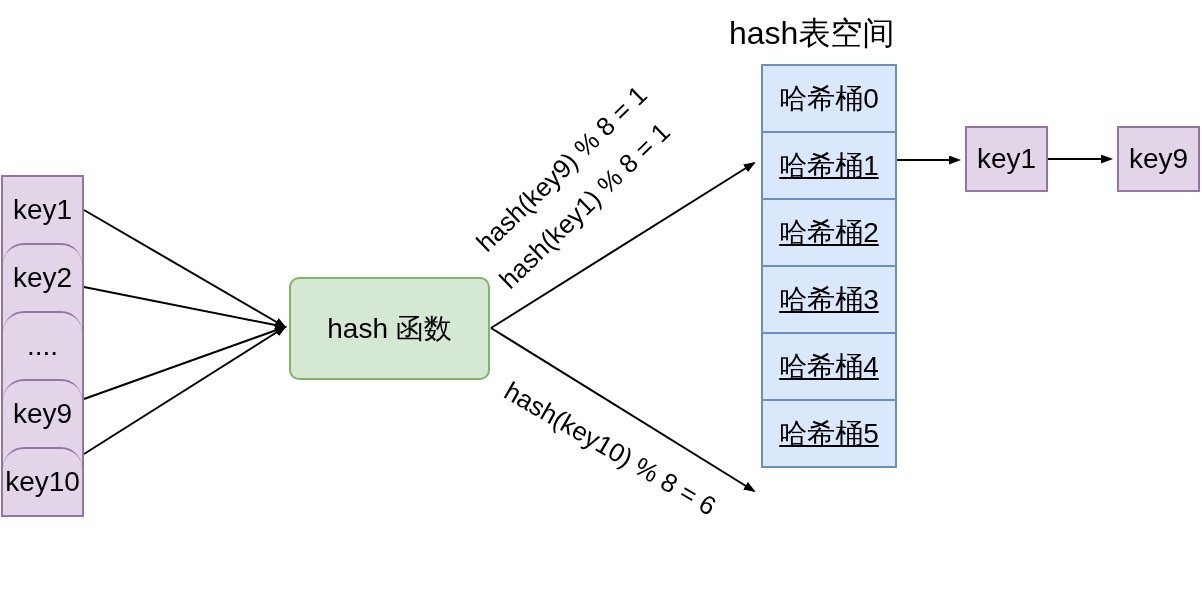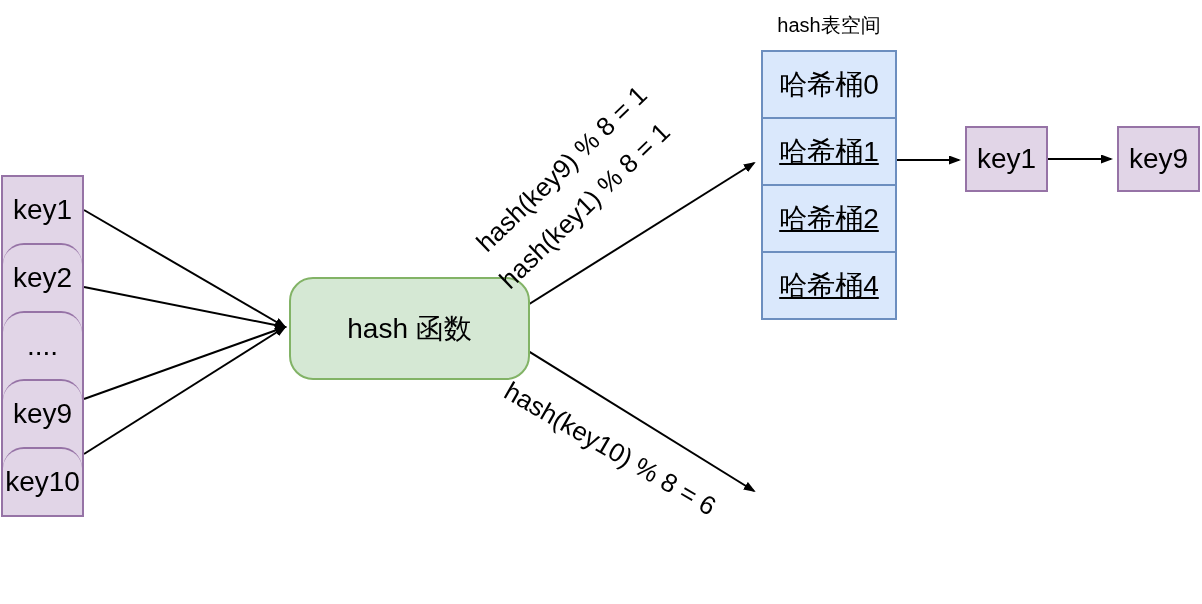--- a/index.html
+++ b/index.html
@@ -40,43 +40,43 @@
     justify-content: center;
     font-size: 28px;
     box-sizing: content-box;
   }
   .key-cell + .key-cell { border-top: 2px solid #9673A6; border-radius: 21px; }
 
   
   .hash-fn {
     position: absolute;
     left: 289px; top: 277px;
-    width: 241px; height: 103px;
+    width: 201px; height: 103px;
     box-sizing: border-box;
     background: #D5E8D4;
     border: 2px solid #82B366;
-    border-radius: 24px;
+    border-radius: 10px;
     display: flex;
     align-items: center;
     justify-content: center;
     font-size: 28px;
   }
 
   
   .table-title {
     position: absolute;
-    left: 729px; top: 8px;
+    left: 729px; top: 16px;
     width: 200px;
-    text-align: center;
-    font-size: 20px;
+    text-align: left;
+    font-size: 32px;
     line-height: 34px;
   }
   .bucket-col {
     position: absolute;
-    left: 761px; top: 50px;
+    left: 761px; top: 64px;
     width: 136px;
     box-sizing: border-box;
     border: 2px solid #6C8EBF;
     background: #DAE8FC;
   }
   .bucket-cell {
     height: 65px;
     display: flex;
     align-items: center;
     justify-content: center;
@@ -140,21 +140,23 @@
   </div>
 
   <div class="hash-fn">hash 函数</div>
 
   <div class="table-title">hash表空间</div>
 
   <div class="bucket-col">
     <div class="bucket-cell">哈希桶0</div>
     <div class="bucket-cell">哈希桶1</div>
     <div class="bucket-cell">哈希桶2</div>
+    <div class="bucket-cell">哈希桶3</div>
     <div class="bucket-cell">哈希桶4</div>
+    <div class="bucket-cell">哈希桶5</div>
   </div>
 
   <div class="chain-node n1">key1</div>
   <div class="chain-node n2">key9</div>
 
   <div class="edge-label l1">hash(key9) % 8 = 1</div>
   <div class="edge-label l2">hash(key1) % 8 = 1</div>
   <div class="edge-label l3">hash(key10) % 8 = 6</div>
 
 </div>

